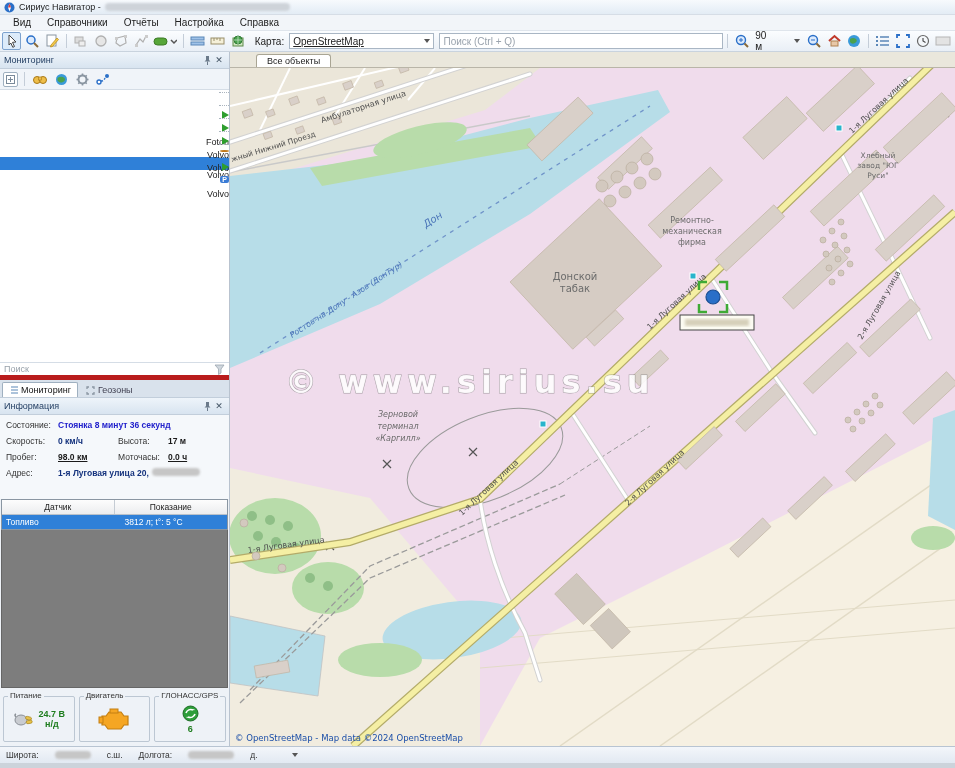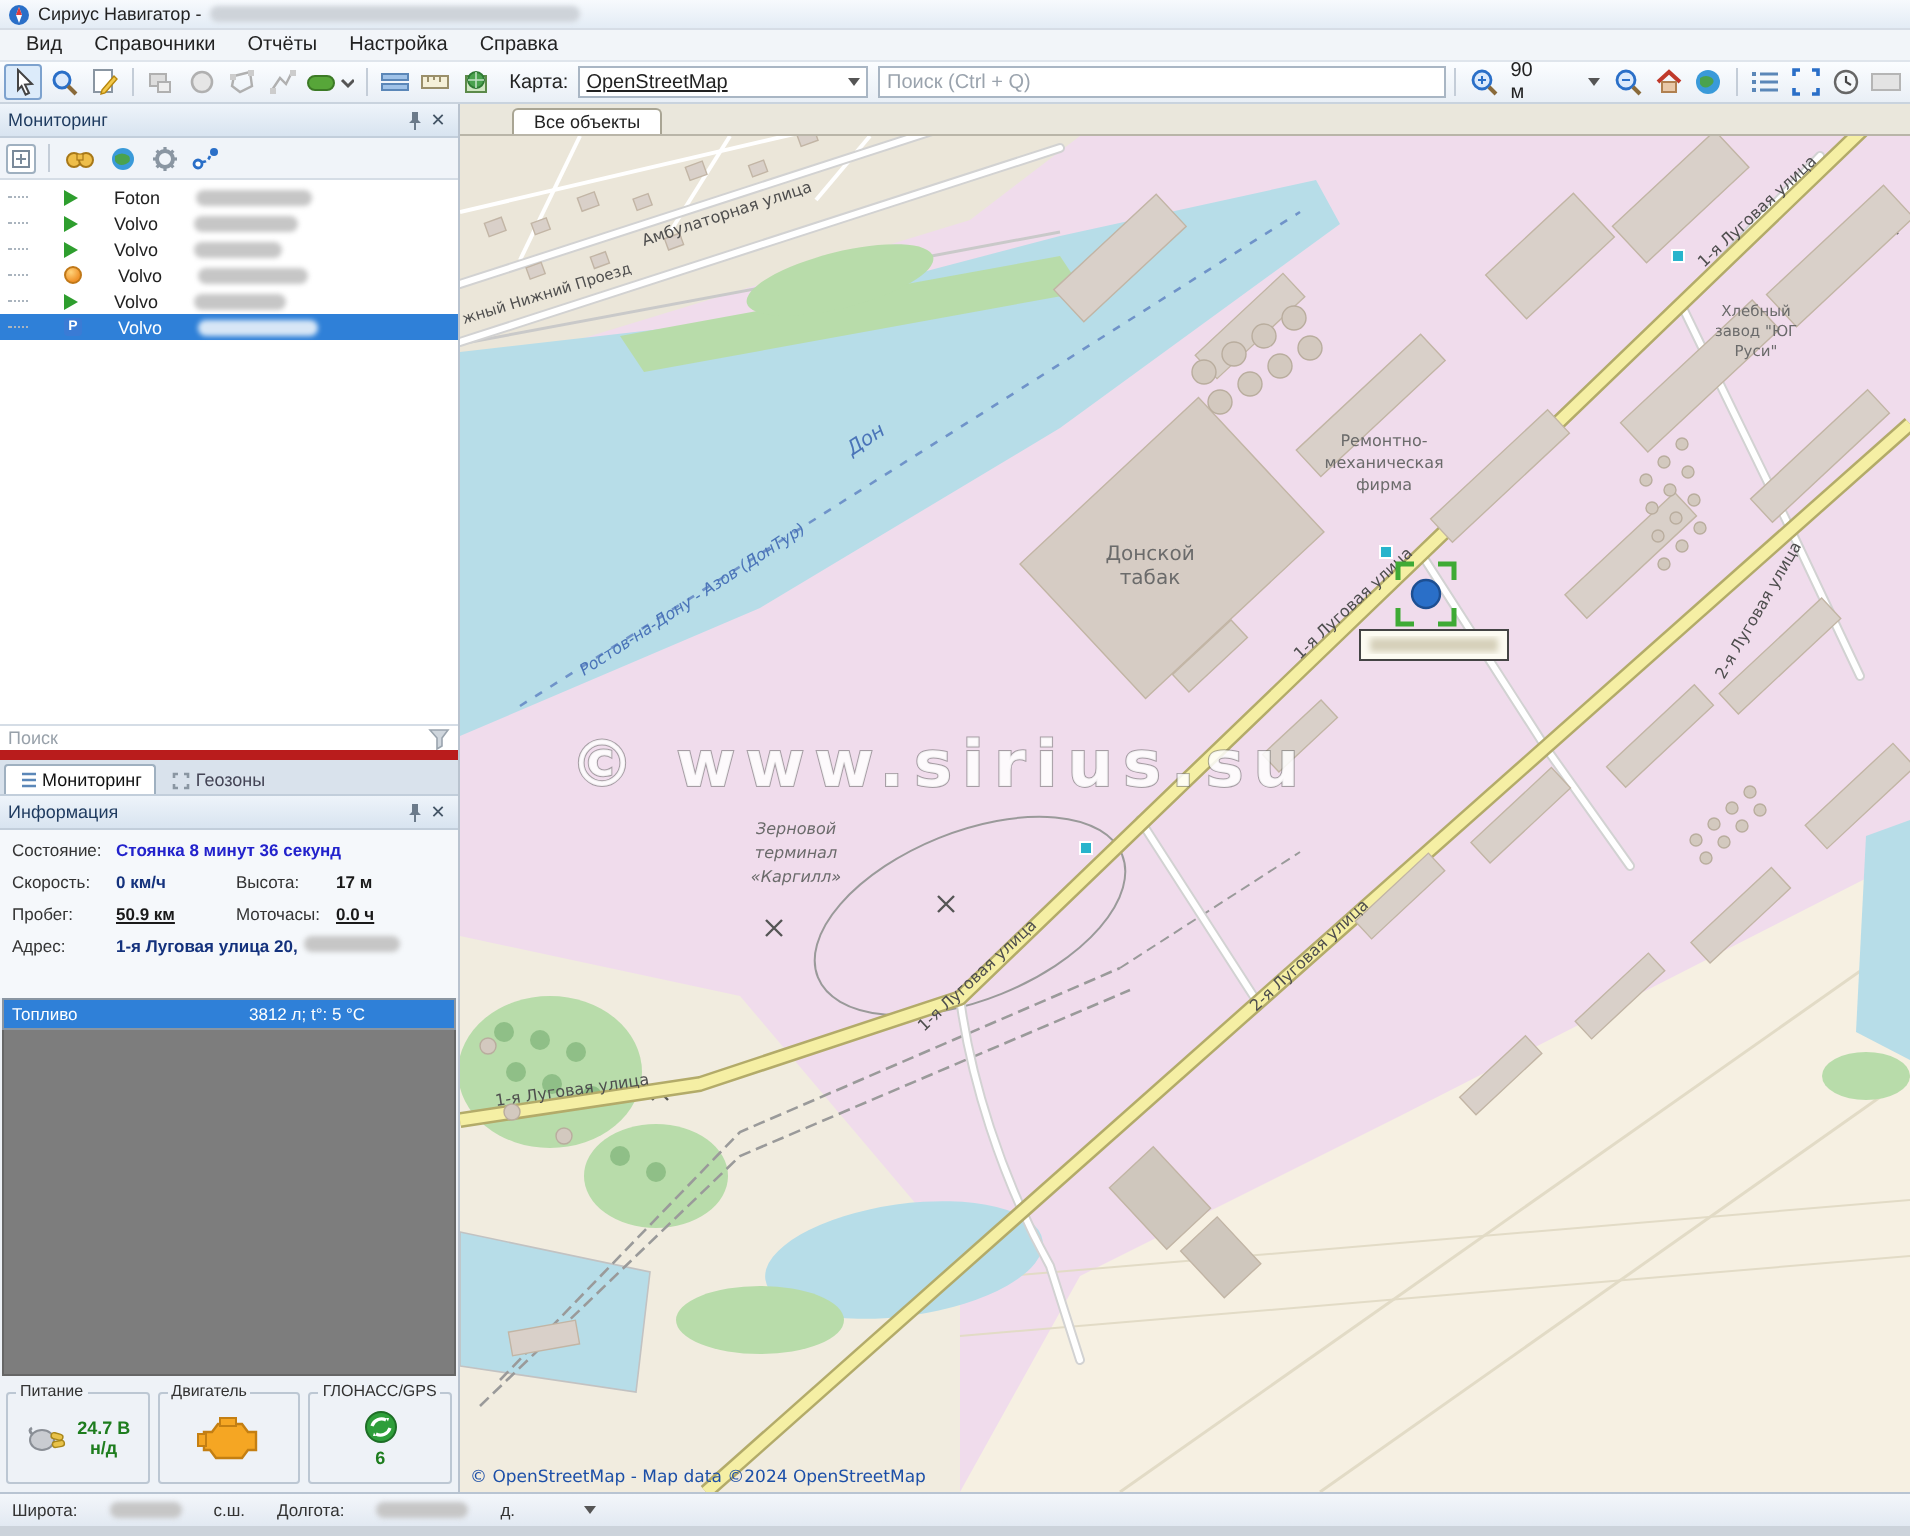--- a/index.html
+++ b/index.html
@@ -25,21 +25,21 @@
   .main { display:flex; height:694px; }
   .left { width:230px; background:#eef2f7; border-right:1px solid #b9c3cf; display:flex; flex-direction:column; }
   .phead { height:17px; background:linear-gradient(#eef4fa,#d8e4f0); border-bottom:1px solid #c2cedb; display:flex; align-items:center; padding:0 4px; font-size:9px; color:#1e3a5f; }
   .phead .sp { flex:1; }
   .hicon { width:12px; height:12px; display:flex; align-items:center; justify-content:center; color:#456; font-size:9px; }
   .ptools { height:21px; background:#f0f4f9; border-bottom:1px solid #d5dde6; display:flex; align-items:center; gap:3px; padding:0 3px; }
   .pbtn { width:18px; height:17px; display:flex; align-items:center; justify-content:center; border:1px solid transparent; border-radius:2px; }
   .pbtn.box { border-color:#9fb0c0; background:#fff; width:15px; height:15px; }
 
   .tree { background:#fff; height:273px; border-bottom:1px solid #d5dde6; padding-top:2px; overflow:hidden; }
-  .trow { height:13px; display:flex; align-items:center; gap:18px; padding-left:4px; font-size:9px; color:#222; white-space:nowrap; }
+  .trow { height:13px; display:flex; align-items:flex-end; gap:18px; padding-left:4px; font-size:9px; color:#222; white-space:nowrap;flex-direction:column; }
   .trow .conn { width:10px; border-top:1px dotted #aab4be; }
   .trow.sel { background:#2f80d8; color:#fff; }
   .icn-play { width:0; height:0; border-left:7px solid #2e9e2e; border-top:4px solid transparent; border-bottom:4px solid transparent; }
   .icn-park { width:9px; height:9px; background:#3a7bd5; border-radius:2px; color:#fff; font-size:7px; font-weight:bold; display:flex; align-items:center; justify-content:center; line-height:1; }
   .icn-idle { width:9px; height:9px; border-radius:50%; background:radial-gradient(circle at 35% 30%, #ffd37a, #f0932a 70%); border:1px solid #c07818; }
   .rb { display:inline-block; height:8px; border-radius:4px; background:#c6c6c6; filter:blur(1.3px); vertical-align:middle; }
   .trow.sel .rb { background:#d7e6f6; }
 
   .searchrow { height:17px; background:#fff; border-bottom:5px solid #b91c1c; display:flex; align-items:center; padding:0 4px; font-size:9px; color:#98a1aa; }
   .searchrow .sp { flex:1; }
@@ -386,35 +386,39 @@
         <span class="ival">0 км/ч</span>
           </span>
         <span class="col2">
             <span class="ilab2">Высота:</span>
         <span class="ival dark">17 м</span>
           </span>
       </div>
       <div class="irow">
         <span class="col1">
             <span class="ilab">Пробег:</span>
-        <span class="ival und">50.9 км</span>
+        <span class="ival und">98.0 км</span>
           </span>
         <span class="col2">
             <span class="ilab2">Моточасы:</span>
         <span class="ival und">0.0 ч</span>
           </span>
       </div>
       <div class="irow">
         <span class="ilab">Адрес:</span>
         <span class="ival">1-я Луговая улица 20,</span>
         <span class="rb" style="width:48px;margin-left:3px"></span>
       </div>
     </div>
 
     <div class="stable">
+      <div class="sthead">
+        <div>Датчик</div>
+        <div>Показание</div>
+      </div>
       <div class="strow">
         <span class="c1">Топливо</span>
         <span class="c2">3812 л; t°:  5 °C</span>
       </div>
     </div>
     <div class="darkarea"></div>
 
     <div class="gauges">
       <div class="gbox">
         <span class="cap">Питание</span>

